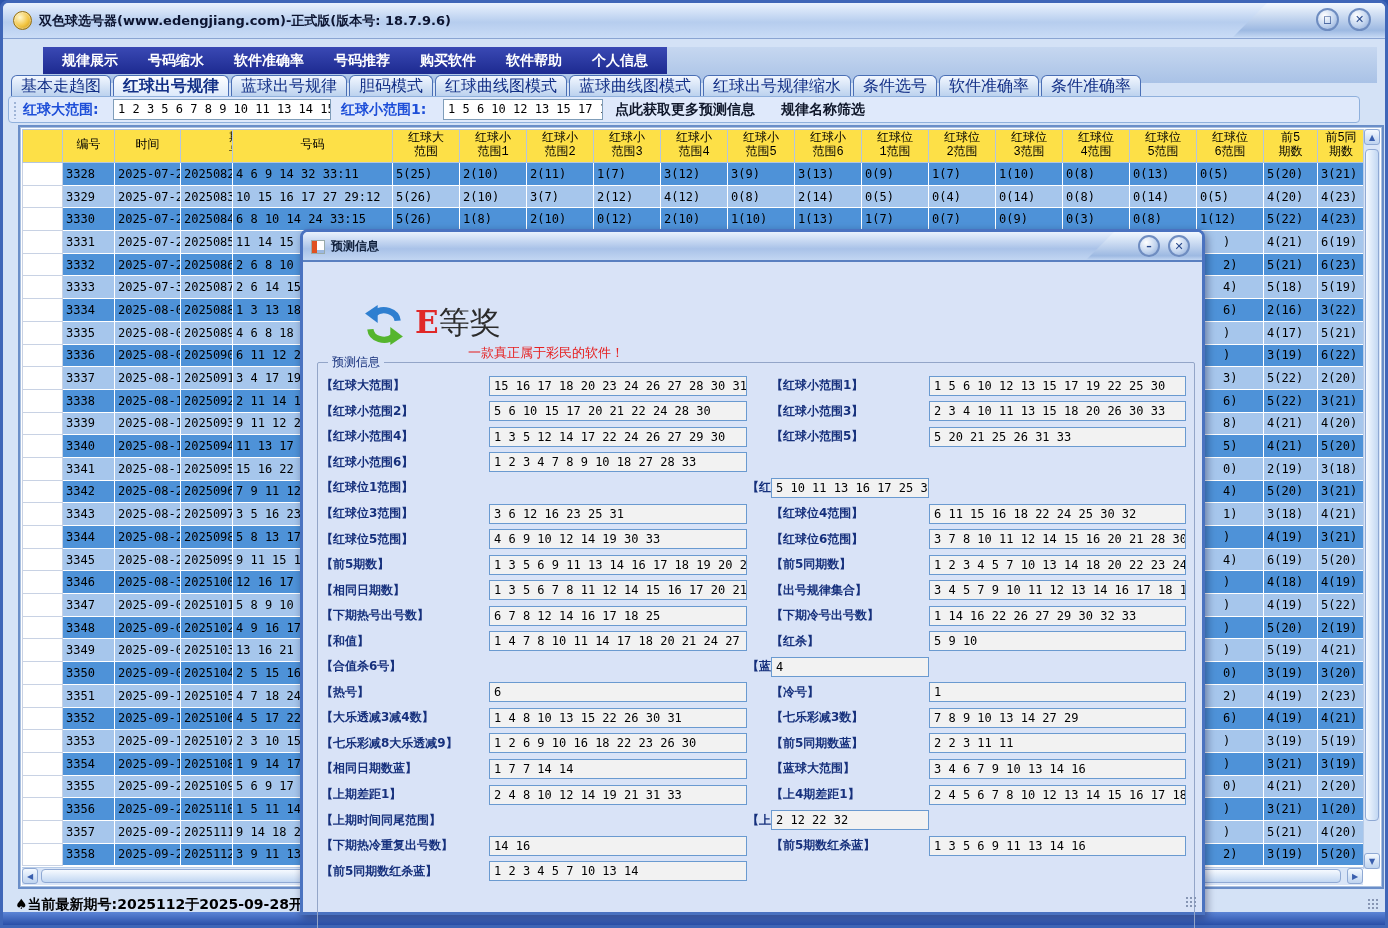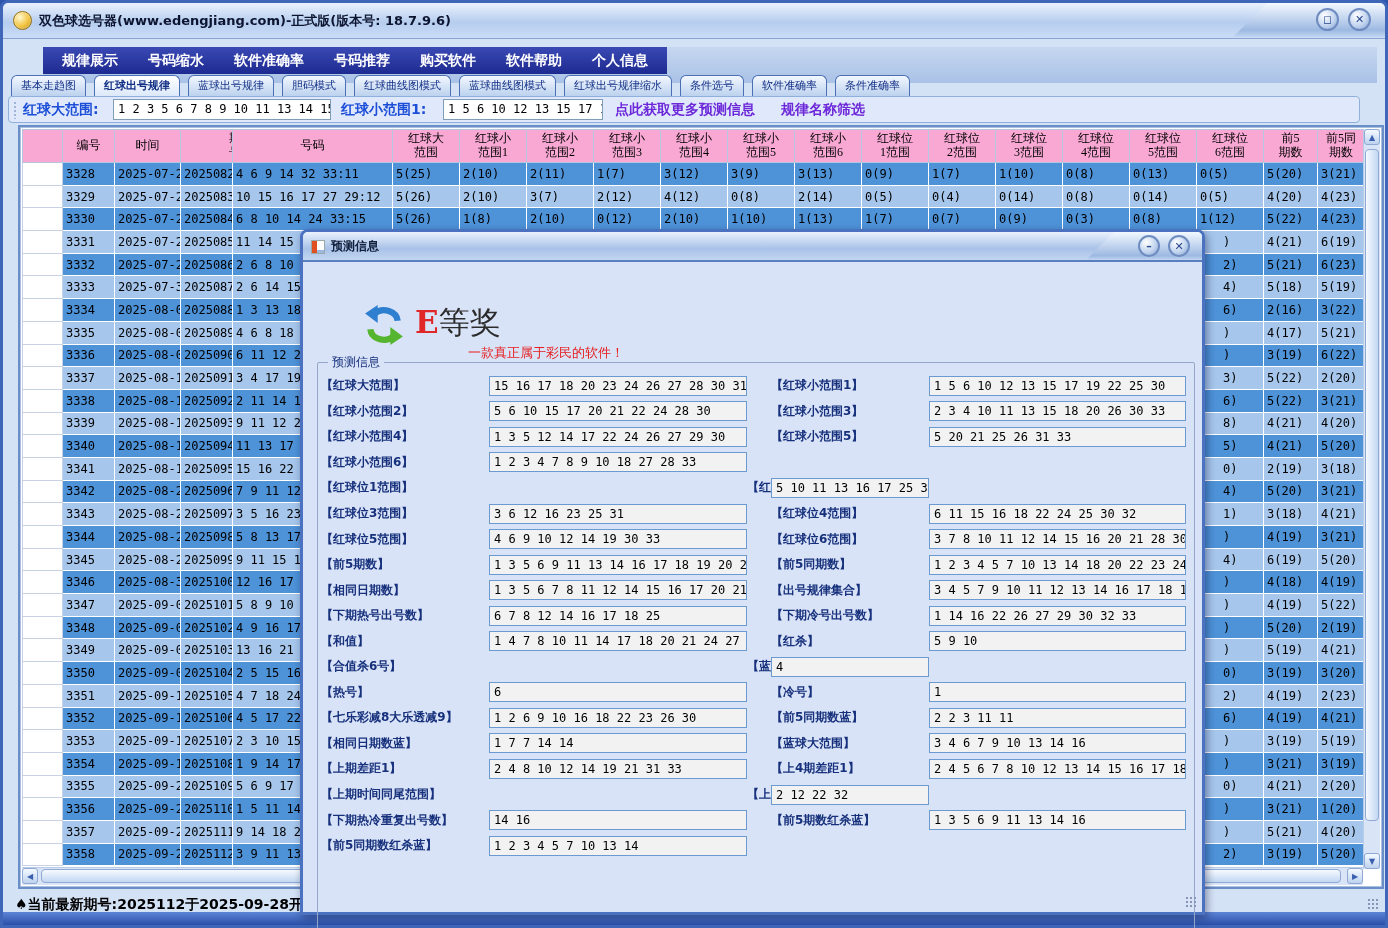--- a/index.html
+++ b/index.html
@@ -29,42 +29,42 @@
 
   
   .menubar{position:absolute;left:8px;top:44px;right:8px;height:36px;
     background:linear-gradient(180deg,#c6d7f0,#a9c2e6);margin-left:32px;}
   .menu-strip{position:absolute;left:0;top:0;height:27px;display:flex;
     background:linear-gradient(180deg,#3a49b4,#1d2a90);padding:0 4px;}
   .menu-item{padding:0 15px;line-height:27px;color:#ffffff;font-size:14px;font-weight:bold;white-space:nowrap;}
 
   
   .tabbar{position:absolute;left:8px;top:71px;right:8px;height:22px;display:flex;align-items:flex-end;}
-  .tab{height:21px;line-height:19px;padding:0 9px;margin-right:8px;font-size:11px;color:#122f86;
+  .tab{height:21px;line-height:19px;padding:0 9px;margin-right:2px;font-size:16px;color:#122f86;
     border:1px solid #4a6fb5;border-bottom:none;border-radius:6px 6px 0 0;white-space:nowrap;
     background:linear-gradient(180deg,#f2f7ff,#bcd2ee);}
   .tab.active{background:linear-gradient(180deg,#ffffff,#dcE9fa);font-weight:bold;}
 
   
   .filterbar{position:absolute;left:5px;top:93px;width:1352px;height:27px;
     background:#dfe9fb;border:1px solid #8fb0dc;border-radius:4px;}
   .fgrip{position:absolute;left:4px;top:4px;width:4px;height:18px;
     background-image:radial-gradient(circle,#9fb4d6 1px,transparent 1.2px);background-size:4px 4px;}
   .flabel{position:absolute;top:0;height:25px;line-height:25px;font-size:14px;font-weight:bold;color:#1d4ed8;}
   .finput{position:absolute;top:2px;height:21px;line-height:19px;background:#ffffff;
     border:1px solid #7f9db9;font-family:"DejaVu Sans Mono","Liberation Mono",monospace;
     font-size:12px;color:#000;padding:0 4px;white-space:nowrap;overflow:hidden;}
-  .flink{position:absolute;top:0;height:25px;line-height:25px;font-size:14px;font-weight:bold;color:#6d28d9;white-space:nowrap;}
+  .flink{position:absolute;top:0;height:25px;line-height:25px;font-size:14px;font-weight:bold;color:#0f172a;white-space:nowrap;}
 
   
   .table-region{position:absolute;left:15px;top:122px;width:1366px;height:764px;
     border:2px solid #6a8ec8;background:#ffffff;box-shadow:0 0 0 1px #aac0e0 inset;}
   table{border-collapse:collapse;table-layout:fixed;position:absolute;left:2px;top:2px;width:1342px;}
-  th{height:33px;font-size:12px;font-weight:normal;color:#000;background:#f9a8d4;
-    border:1px solid #b4c6e0;white-space:pre-line;line-height:1.15;overflow:hidden;font-family:Liberation Serif, serif;}
+  th{height:33px;font-size:12px;font-weight:normal;color:#000;background:#fde047;
+    border:1px solid #b4c6e0;white-space:pre-line;line-height:1.15;overflow:hidden;font-family:Liberation Mono, monospace;}
   td{height:22.7px;font-size:12px;color:#000;padding:0 0 0 3px;white-space:nowrap;overflow:hidden;
     font-family:"DejaVu Sans Mono","Liberation Mono",monospace;
     border-right:1px solid rgba(255,255,255,.55);border-bottom:1px solid rgba(255,255,255,.5);}
   tr.dark td{background:#4e92d8;} tr.light td{background:#a6c6ec;}
   td.sel{background:#ffffff !important;border:1px solid #c8d2e4;}
   td.frag{padding-left:26px;}
   th.c0{width:40px;} th.c1{width:52px;} th.c2{width:66px;} th.c3{width:52px;padding-left:48px;} th.c4{width:160px;}
   th.c5,th.c6,th.c7,th.c8,th.c9,th.c10,th.c11,th.c12,th.c13,th.c14,th.c15,th.c16,th.c17{width:67px;}
   th.c18{width:54px;} th.c19{width:47px;}
 
@@ -1029,20 +1029,27 @@
               <div class="fval">4</div>
             </div>
             <div class="frow">
               <div class="flbl">【热号】</div>
               <div class="fval">6</div>
               <div></div>
               <div class="flbl">【冷号】</div>
               <div class="fval">1</div>
             </div>
             <div class="frow">
+              <div class="flbl">【大乐透减3减4数】</div>
+              <div class="fval">1 4 8 10 13 15 22 26 30 31</div>
+              <div></div>
+              <div class="flbl">【七乐彩减3数】</div>
+              <div class="fval">7 8 9 10 13 14 27 29</div>
+            </div>
+            <div class="frow">
               <div class="flbl">【七乐彩减8大乐透减9】</div>
               <div class="fval">1 2 6 9 10 16 18 22 23 26 30</div>
               <div></div>
               <div class="flbl">【前5同期数蓝】</div>
               <div class="fval">2 2 3 11 11</div>
             </div>
             <div class="frow">
               <div class="flbl">【相同日期数蓝】</div>
               <div class="fval">1 7 7 14 14</div>
               <div></div>

